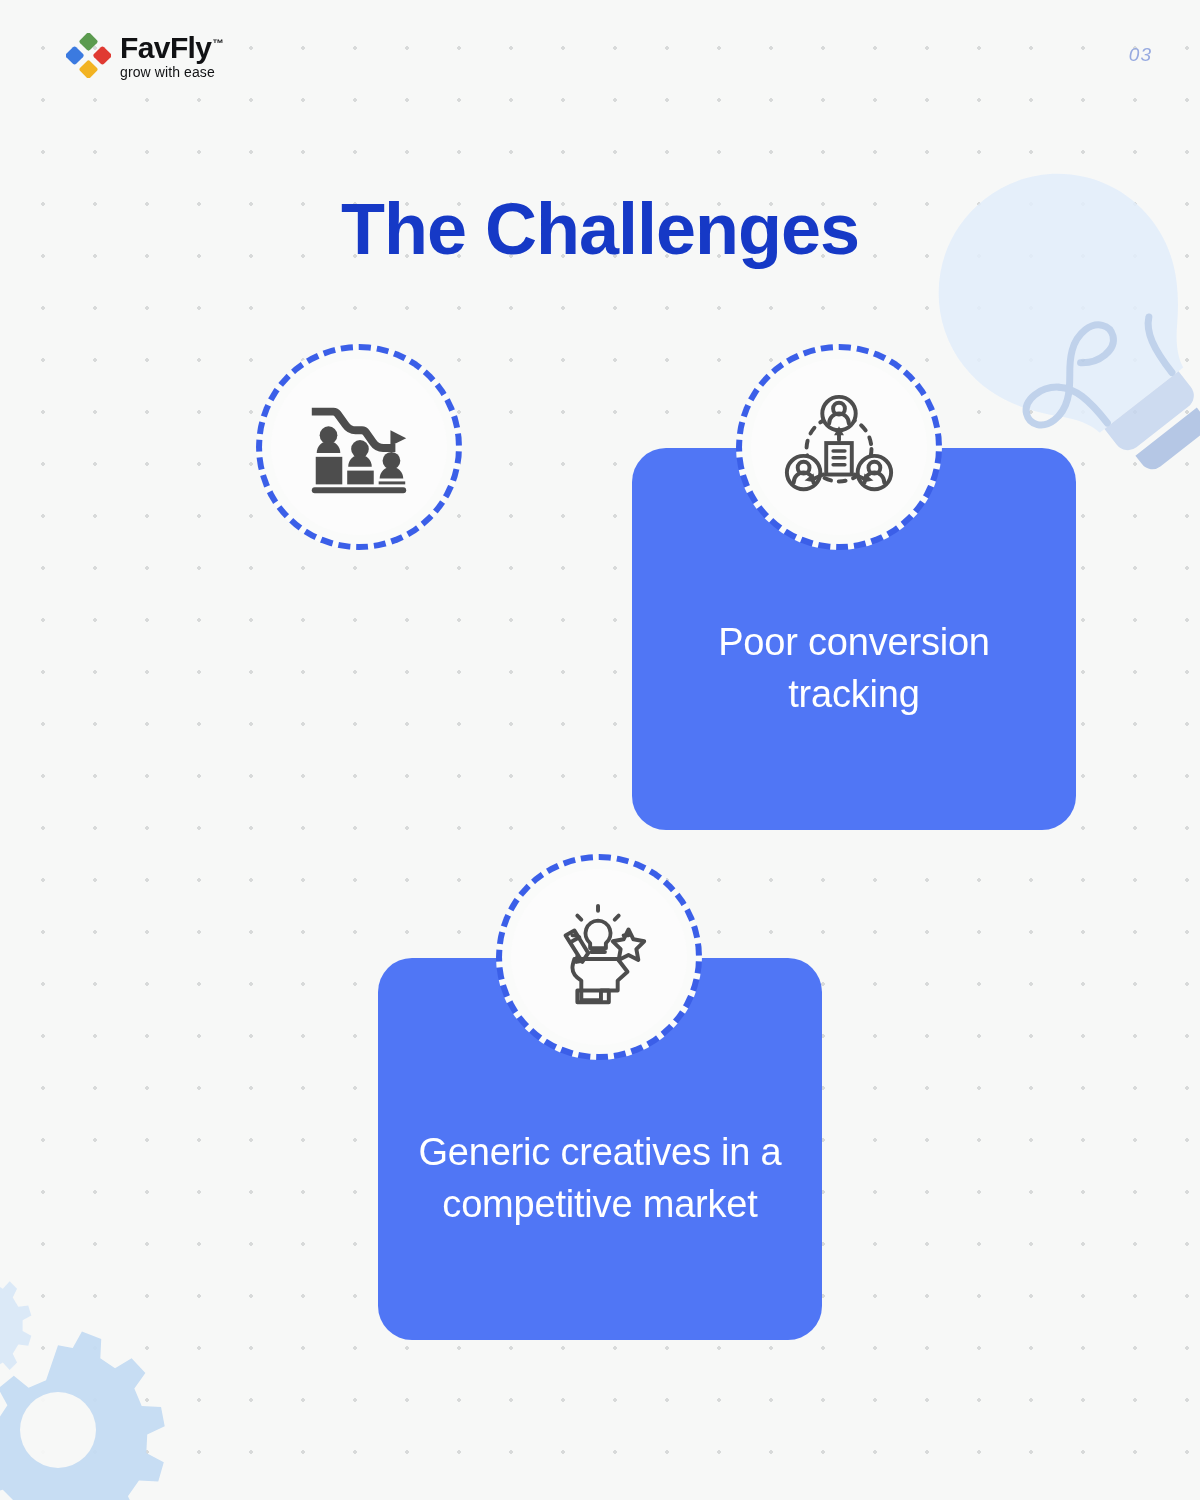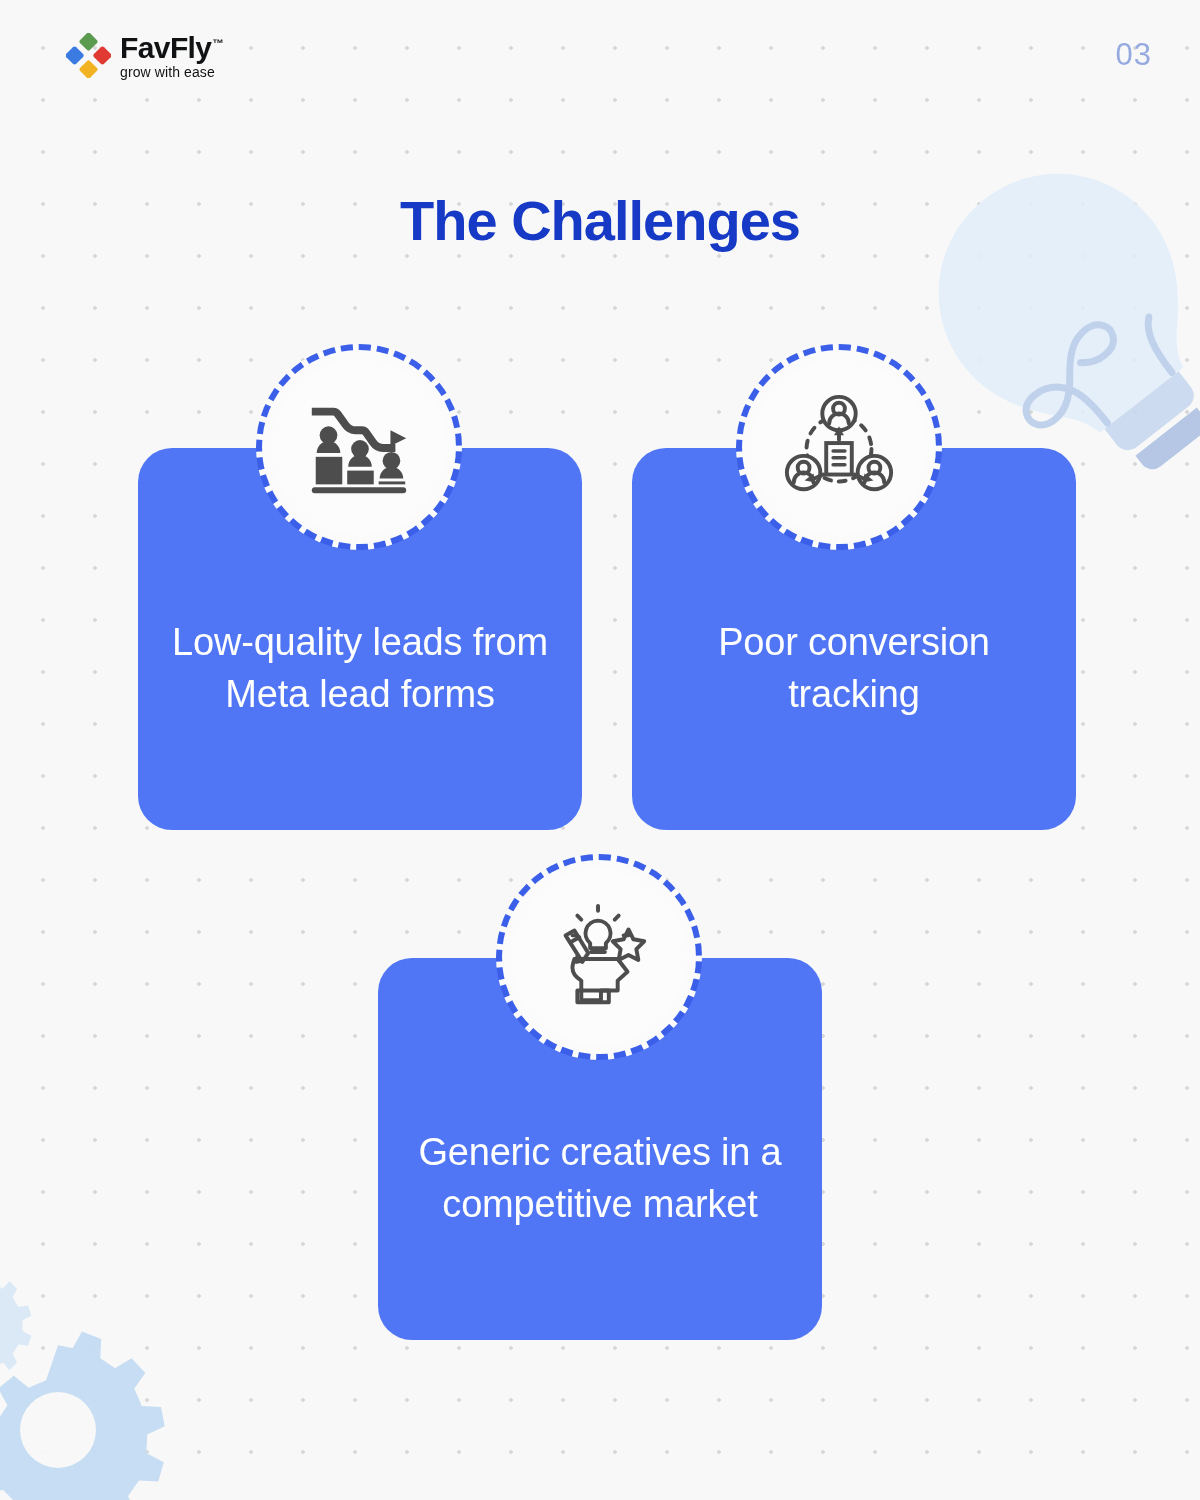--- a/index.html
+++ b/index.html
@@ -45,29 +45,29 @@
   }
   .brand-tm {
     font-size:11px; font-weight:bold; vertical-align:super;
     margin-left:1px; letter-spacing:0;
   }
   .brand-tagline {
     font-size:14px; color:#111214; letter-spacing:.1px; margin-top:2px;
   }
 
   .page-number {
-    font-size:31px; color:#97aae0;
+    font-size:19px; font-style:italic; color:#97aae0;
     letter-spacing:1px; font-weight:400;
   }
 
   
   .title {
     position:absolute; top:188px; left:0; right:0;
     text-align:center;
-    font-size:56px; font-weight:bold;
+    font-size:72px; font-weight:bold;
     color:#1639c6;
     letter-spacing:-1px;
   }
 
   
   .card {
     position:absolute;
     background:#5076f5;
     border-radius:34px;
     display:flex; align-items:center; justify-content:center;
@@ -158,23 +158,20 @@
         <div class="brand-name"><span>FavFly</span><span class="brand-tm">™</span></div>
         <div class="brand-tagline">grow with ease</div>
       </div>
     </div>
 
     <div class="page-number">03</div>
   </div>
 
   <div class="title">The Challenges</div>
 
-  <div class="card" id="card-1">
-    <div class="card-text">Low-quality leads from Meta lead forms</div>
-  </div>
 
   <div class="card" id="card-2">
     <div class="card-text">Poor conversion tracking</div>
   </div>
 
   <div class="card" id="card-3">
     <div class="card-text">Generic creatives in a competitive market</div>
   </div>
 
   <div class="badge" id="badge-1">

